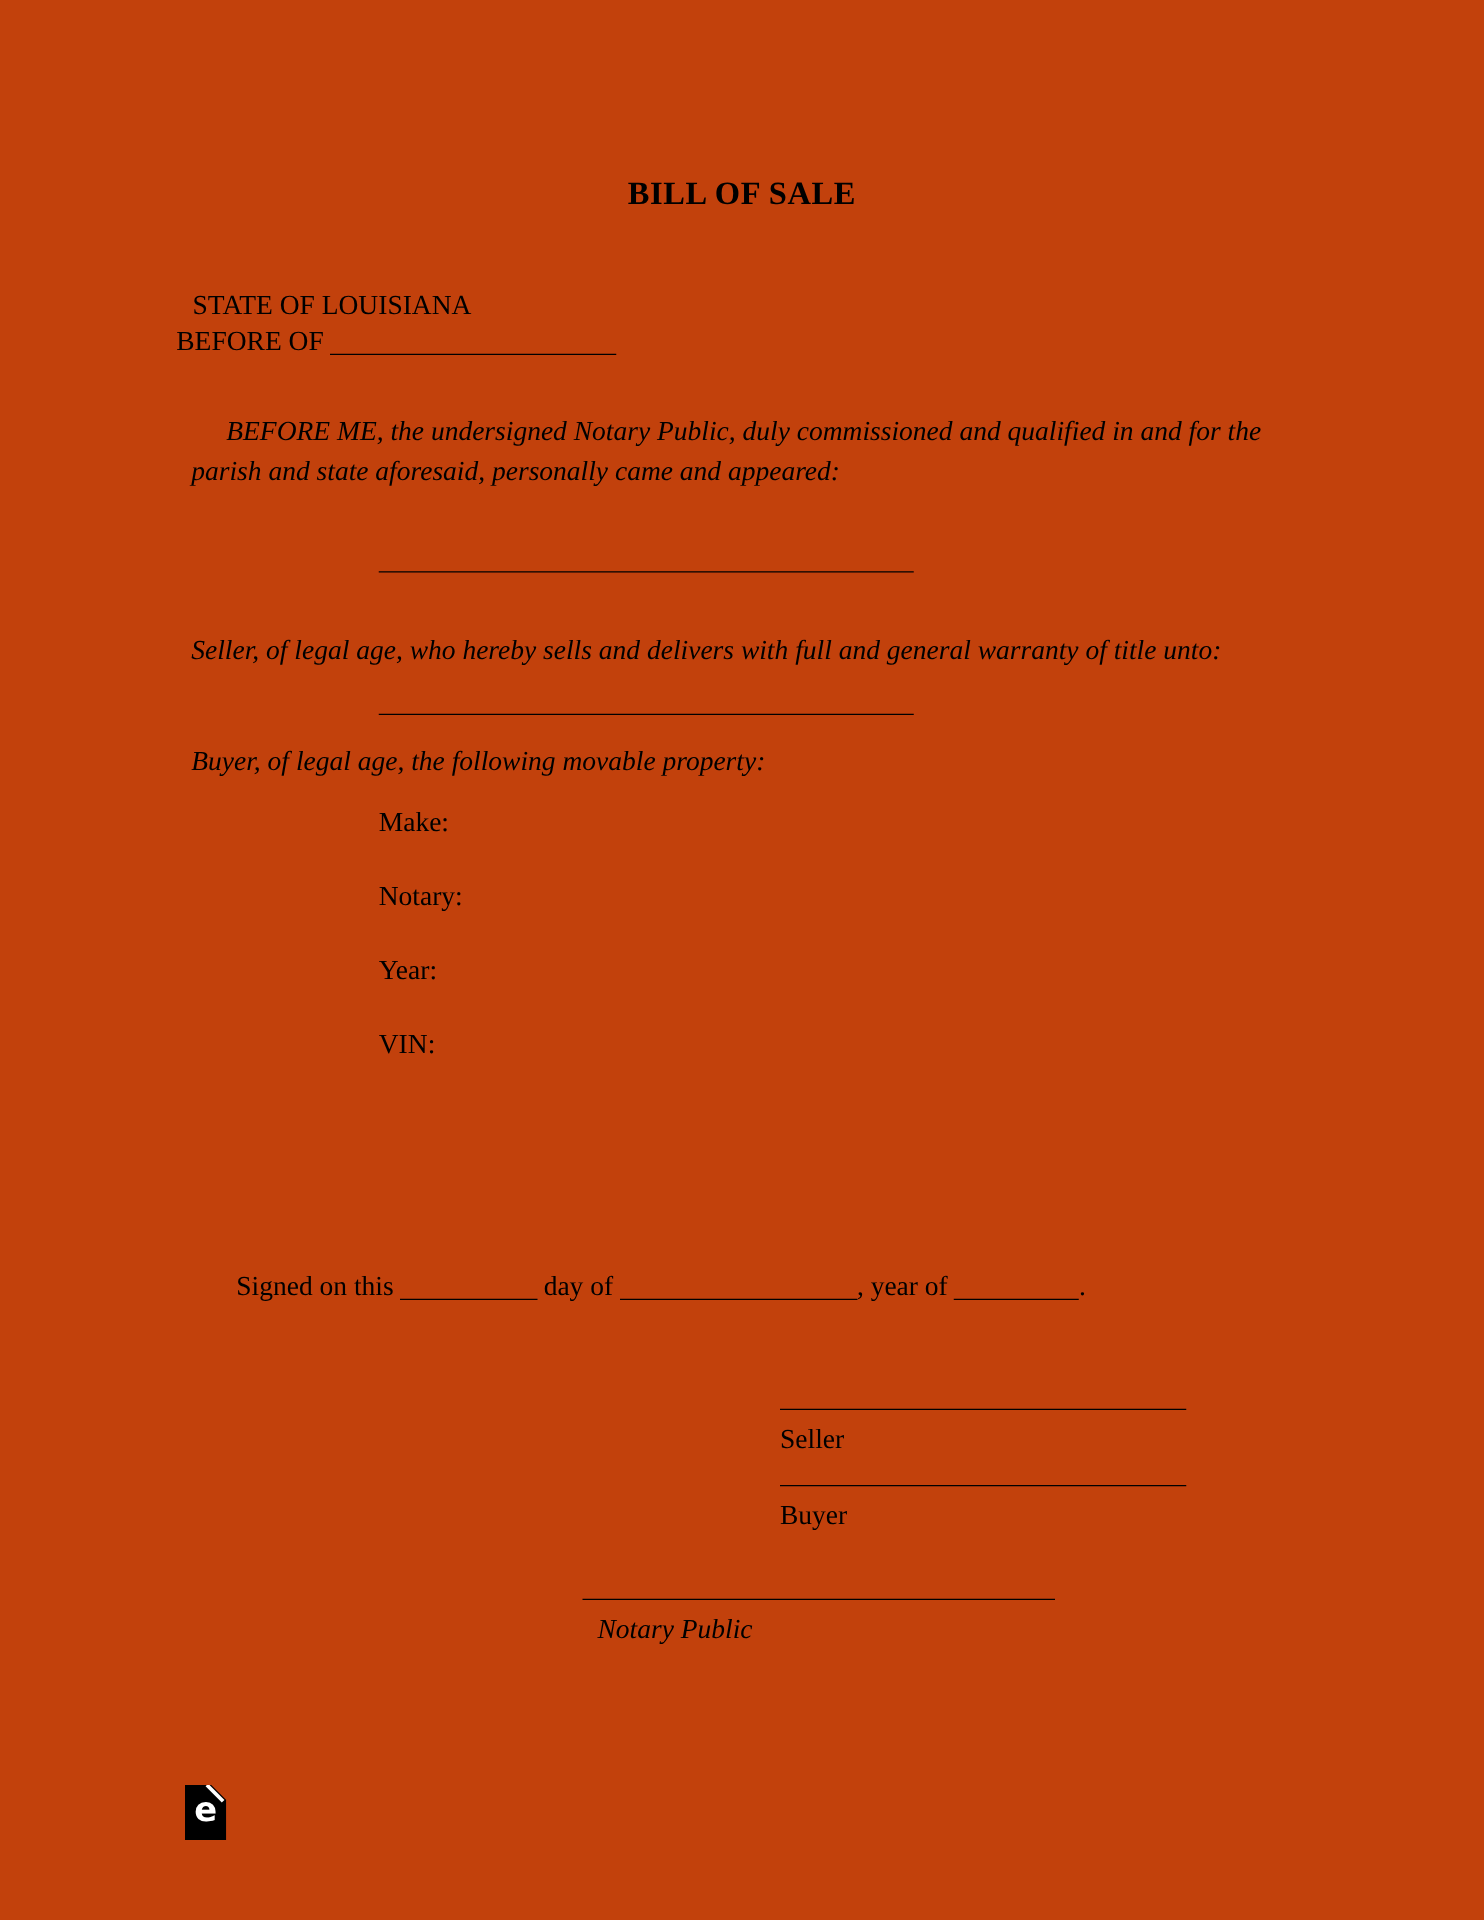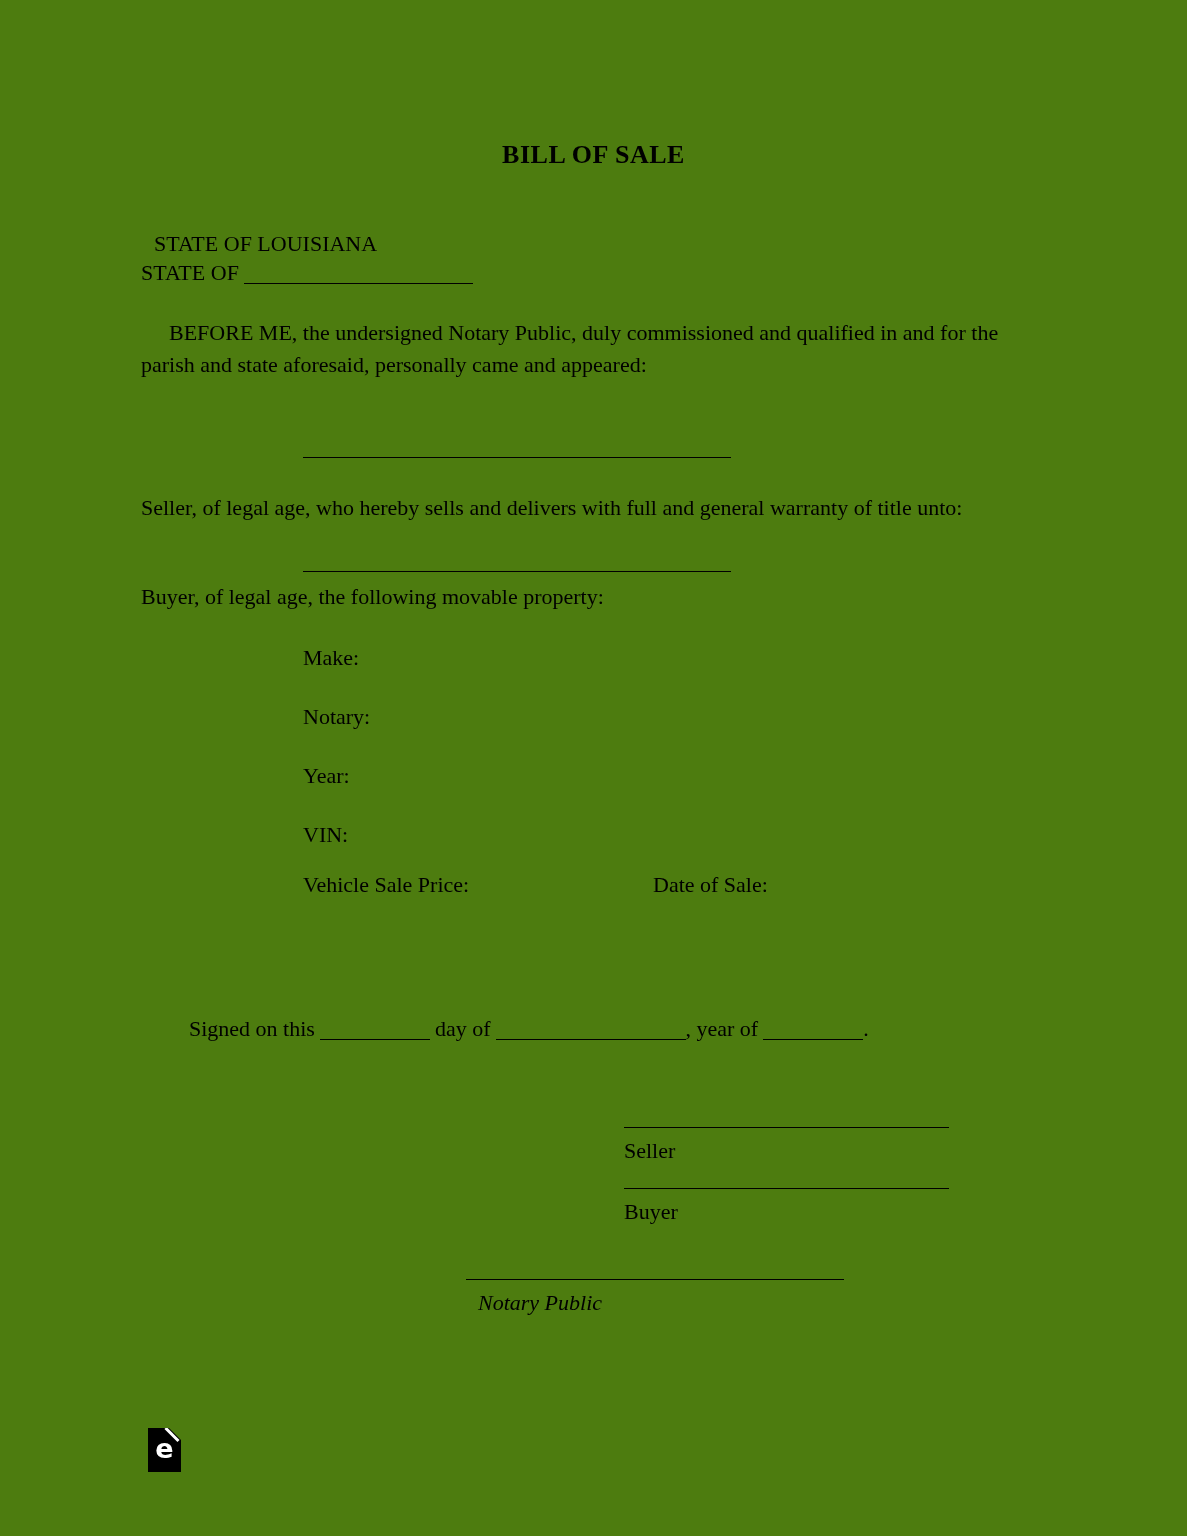--- a/index.html
+++ b/index.html
@@ -4,21 +4,21 @@
 <style>
   html, body {
     margin: 0;
     padding: 0;
     background: #ffffff;
   }
   .page {
     position: relative;
     width: 1187px;
     height: 1536px;
-    background: #4d7c0f;
+    background: #c2410c;
     font-family: "Liberation Serif", "DejaVu Serif", serif;
     font-size: 22px;
     color: #000000;
     overflow: hidden;
   }
   .abs { position: absolute; }
 
   .title {
     top: 140px;
     left: 0;
@@ -34,22 +34,23 @@
 
   .blank {
     display: inline-block;
     border-bottom: 1.5px solid #000;
     height: 14px;
     vertical-align: -4px;
   }
   .parish-blank { width: 229px; margin-left: 5px; }
 
   .para {
-    margin: 0;
+    margin: 12px;
     line-height: 32px;
+    font-style: italic;
   }
   .intro    { left: 141px; top: 317px; width: 915px; text-indent: 28px; }
   .warranty { left: 141px; top: 931px; width: 915px; }
 
   .rule {
     border-top: 1.5px solid #000;
     height: 0;
   }
   .name-line-1 { left: 303px; top: 457px; width: 428px; }
   .name-line-2 { left: 303px; top: 571px; width: 428px; }
@@ -98,44 +99,40 @@
 </head>
 <body>
 
 <div class="page">
 
   <div class="abs title">BILL OF SALE</div>
 
   <div class="abs state-line">STATE OF LOUISIANA</div>
 
   <div class="abs parish-line">
-    <span>STATE OF</span><span class="blank parish-blank"></span>
+    <span>BEFORE OF</span><span class="blank parish-blank"></span>
   </div>
 
   <p class="abs para intro">BEFORE ME, the undersigned Notary Public, duly commissioned and qualified in and for the parish and state aforesaid, personally came and appeared:</p>
 
   <div class="abs rule name-line-1"></div>
 
   <p class="abs para seller-clause">Seller, of legal age, who hereby sells and delivers with full and general warranty of title unto:</p>
 
   <div class="abs rule name-line-2"></div>
 
   <p class="abs para buyer-clause">Buyer, of legal age, the following movable property:</p>
 
   <div class="abs props">
     <div class="prop">Make:</div>
     <div class="prop">Notary:</div>
     <div class="prop">Year:</div>
     <div class="prop">VIN:</div>
   </div>
 
-  <div class="abs price-row">
-    <span>Vehicle Sale Price:</span>
-    <span class="date-of-sale-label">Date of Sale:</span>
-  </div>
 
 
   <div class="abs signed">
     <span>Signed on this</span><span class="blank b-day"></span><span>day of</span><span class="blank b-month"></span><span>, year of</span><span class="blank b-year"></span><span>.</span>
   </div>
 
   <div class="abs rule sig-line-seller"></div>
   <div class="abs sig-label-seller">Seller</div>
 
   <div class="abs rule sig-line-buyer"></div>

